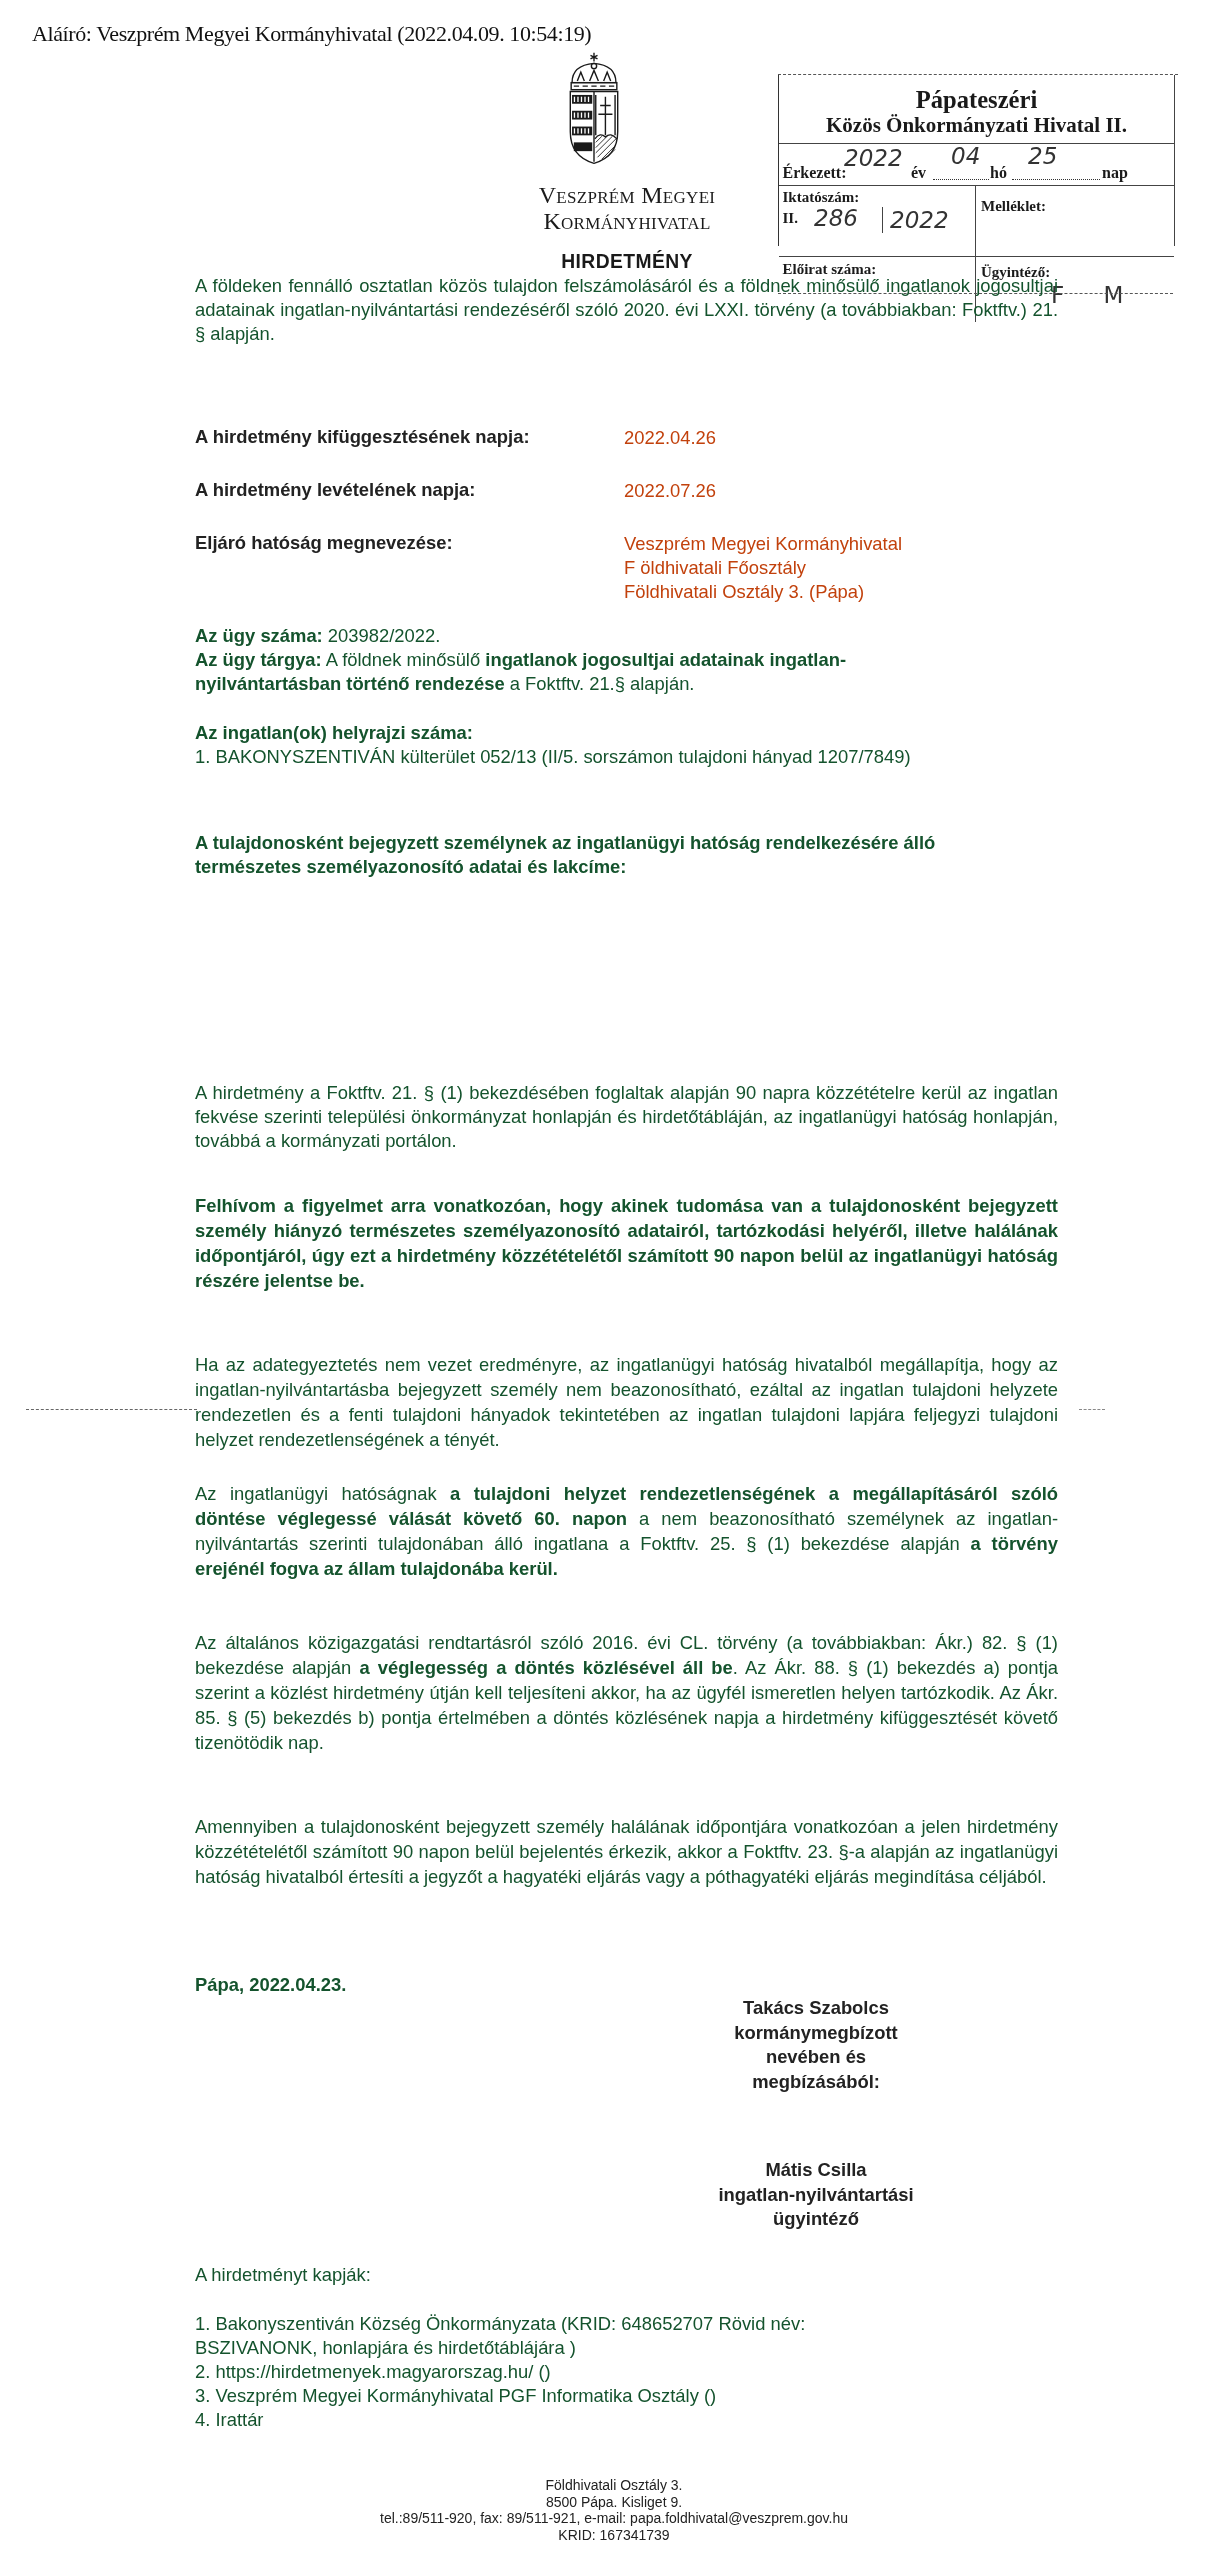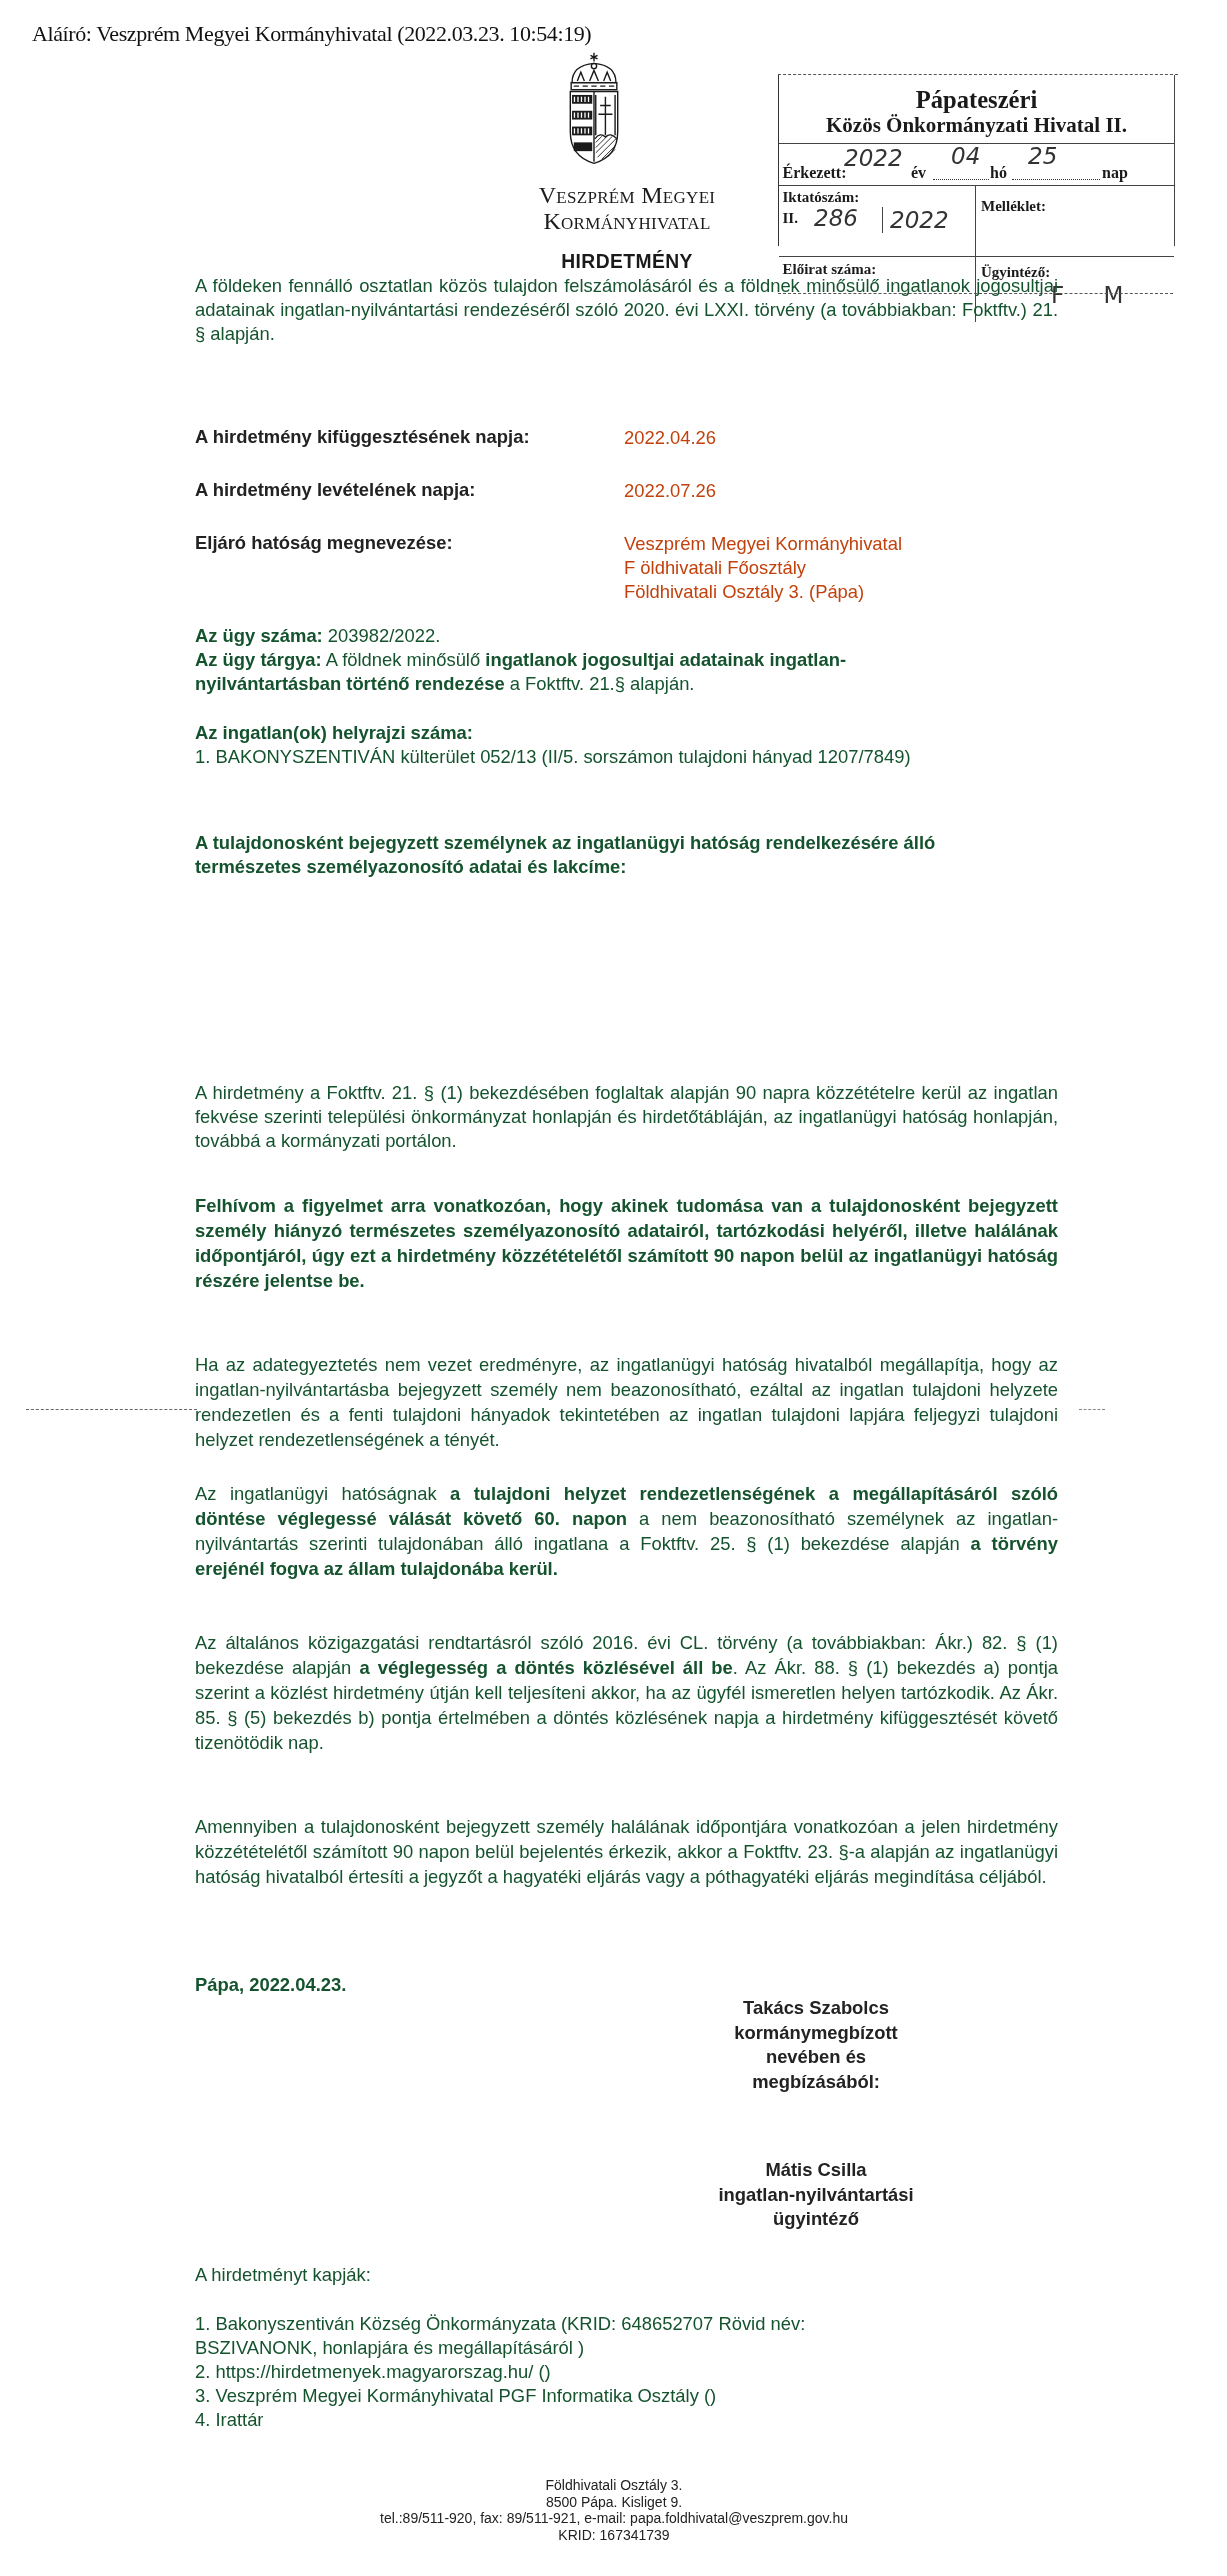--- a/index.html
+++ b/index.html
@@ -34,21 +34,21 @@
   .kv-val { position: absolute; left: 624px; font-size: 18.4px; line-height: 24px; color: #c2410c; }
   .margin-line { left: 26px; top: 1409px; width: 171px; border-top: 1.3px dashed #666; }
   .margin-line2 { left: 1079px; top: 1409px; width: 26px; border-top: 1.3px dashed #888; }
   .sig { left: 693px; width: 246px; text-align: center; font-weight: bold; font-size: 18.4px; line-height: 24.6px; color: #222; }
   .footer { left: 351px; width: 526px; top: 2477px; text-align: center; font-size: 14px; line-height: 16.7px; color: #222; }
   .plain-line { white-space: pre; }
 </style>
 </head>
 <body>
 
-<div class="abs signer">Aláíró: Veszprém Megyei Kormányhivatal (2022.03.23. 10:54:19)</div>
+<div class="abs signer">Aláíró: Veszprém Megyei Kormányhivatal (2022.04.09. 10:54:19)</div>
 
 <svg class="abs coat" viewBox="0 0 82 132" style="left:558px;top:51px;width:72px;height:116px;">
   <g fill="none" stroke="#1a1a1a" stroke-width="1.6">
 
     <path d="M41 2 L41 12 M37 5 L45 9 M45 5 L37 9"></path>
 
     <path d="M16 36 Q16 16 41 14 Q66 16 66 36 Z"></path>
     <circle cx="41" cy="17" r="3"></circle>
     <path d="M22 34 L26 24 L30 34 M36 34 L41 22 L46 34 M52 34 L56 24 L60 34"></path>
     <rect x="15" y="36" width="52" height="8"></rect>
@@ -172,21 +172,21 @@
 </div>
 <div class="abs sig" style="top:2158px;">
   <div>Mátis Csilla</div>
   <div>ingatlan-nyilvántartási</div>
   <div>ügyintéző</div>
 </div>
 
 <div class="abs body" style="top:2263px;">A hirdetményt kapják:</div>
 <div class="abs body" style="top:2312px;">
   <div>1. Bakonyszentiván Község Önkormányzata (KRID: 648652707 Rövid név:</div>
-  <div>BSZIVANONK, honlapjára és megállapításáról )</div>
+  <div>BSZIVANONK, honlapjára és hirdetőtáblájára )</div>
   <div>2. https://hirdetmenyek.magyarorszag.hu/ ()</div>
   <div>3. Veszprém Megyei Kormányhivatal PGF Informatika Osztály ()</div>
   <div>4. Irattár</div>
 </div>
 
 <div class="abs footer">
   <div>Földhivatali Osztály 3.</div>
   <div>8500 Pápa. Kisliget 9.</div>
   <div>tel.:89/511-920, fax: 89/511-921, e-mail: papa.foldhivatal@veszprem.gov.hu</div>
   <div>KRID: 167341739</div>

